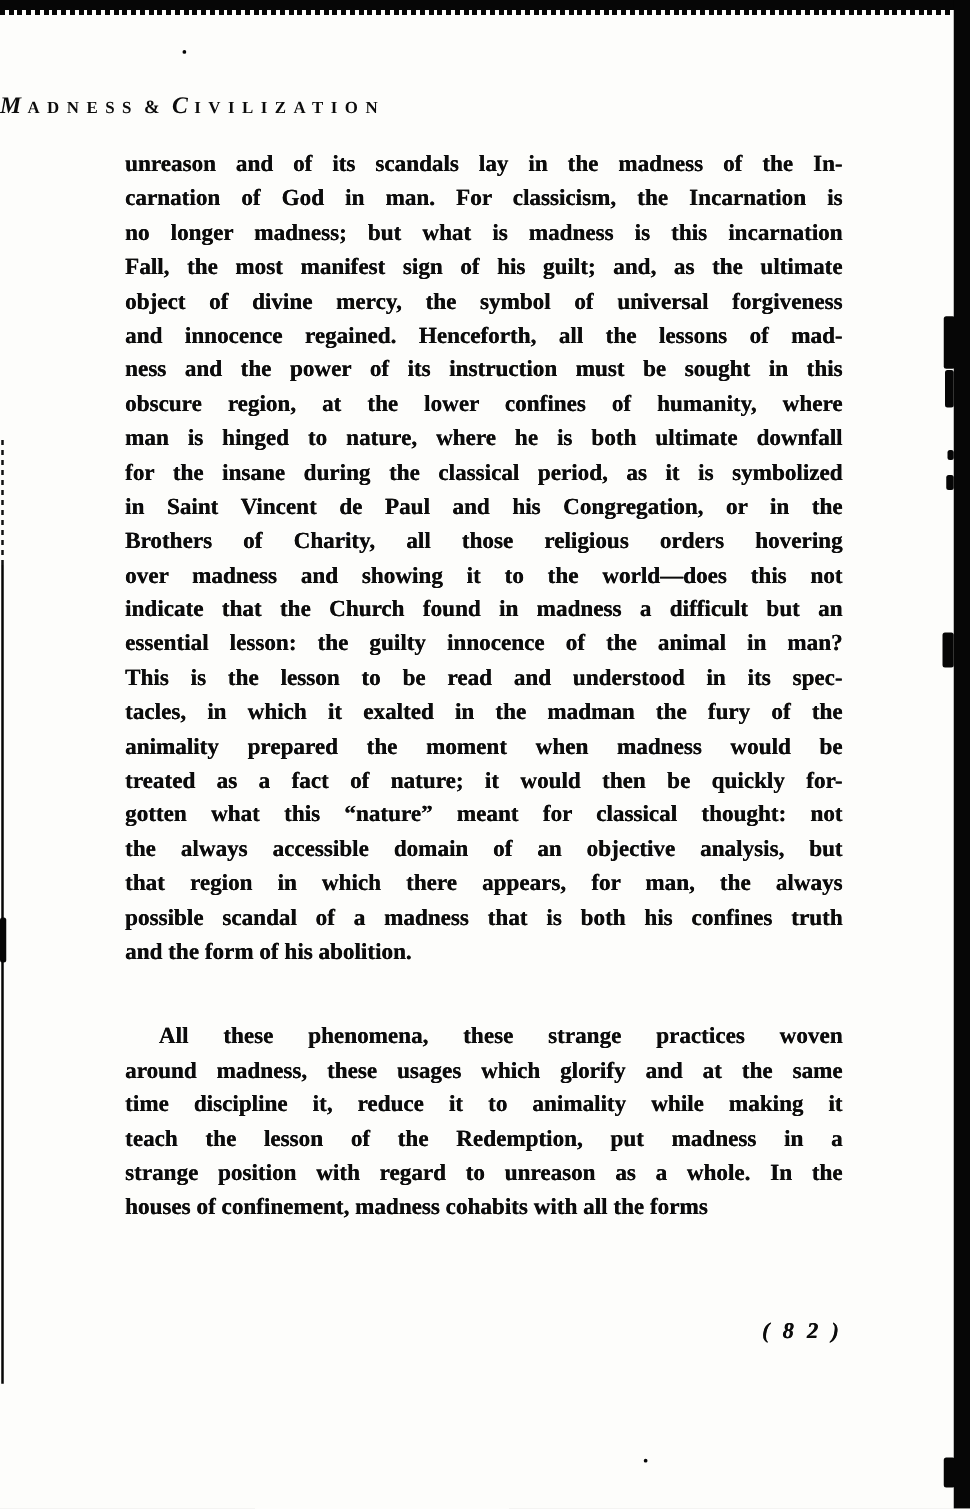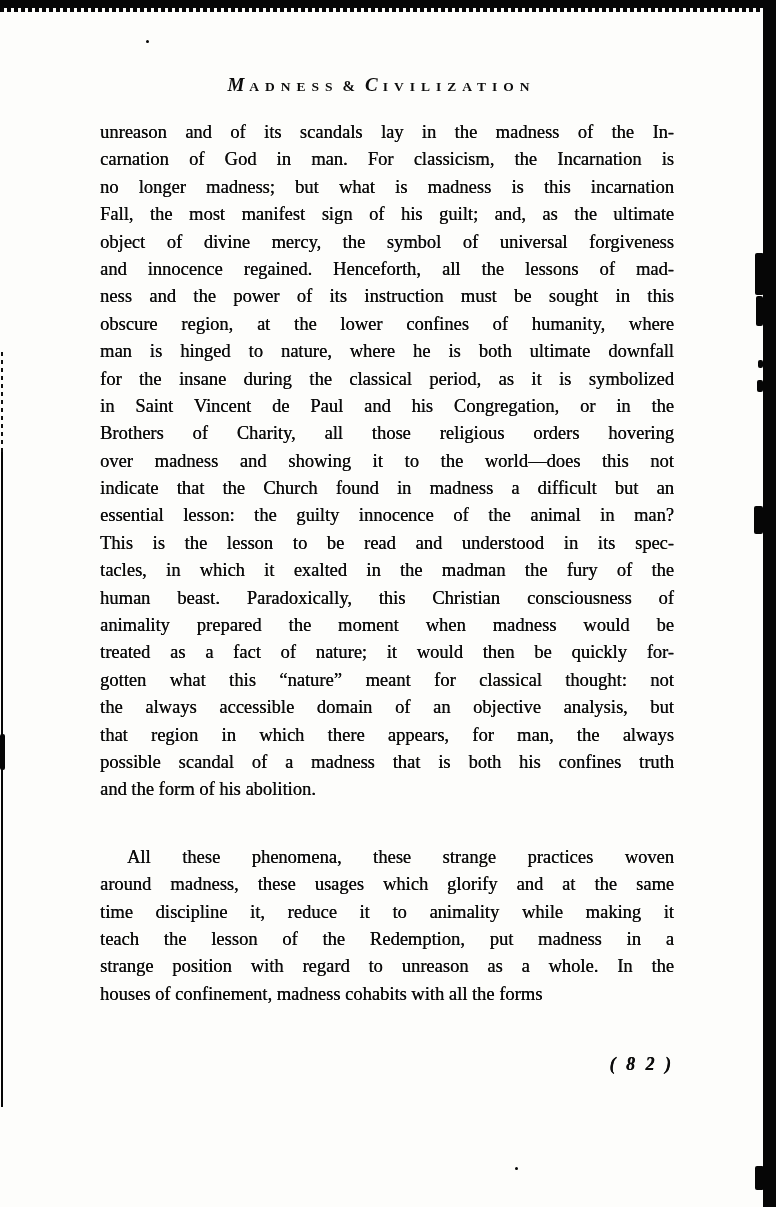--- a/index.html
+++ b/index.html
@@ -12,33 +12,33 @@
   .ink{position:absolute;background:#060606;}
   .top-bar{left:0;top:0;width:776px;height:8px;}
   .top-fringe{left:0;top:8px;width:776px;height:4px;background:repeating-linear-gradient(90deg,#060606 0 4px,transparent 4px 7px);}
   .right-bar{left:763px;top:0;width:13px;height:1207px;}
   .blob{border-radius:2px;}
   .left-dotted{left:1px;top:352px;width:2px;height:100px;background:repeating-linear-gradient(180deg,#101010 0 4px,transparent 4px 8px);}
   .left-line{left:1px;top:452px;width:2px;height:655px;}
   .speck{border-radius:50%;}
   
   .running-head{
-    position:absolute;left:0;top:74px;width:763px;text-align:center;
+    position:absolute;left:0;top:74px;width:763px;text-align:left;
     font-weight:bold;white-space:nowrap;
   }
   .hc{font-style:italic;font-size:19px;letter-spacing:5px;}
   .hs{font-size:13.5px;letter-spacing:6px;}
   .ha{font-size:15px;letter-spacing:6px;}
   
   .body-block{
     position:absolute;left:100px;top:119px;width:574px;
     font-size:18.5px;
     text-shadow:0.25px 0 0 #0c0c0c;
   }
-  .para{margin:0;}
+  .para{margin:0;font-weight:bold;}
   .para + .para{margin-top:26px;}
   .line{
     height:27.4px;line-height:27.4px;
     text-align:justify;text-align-last:justify;
     white-space:normal;overflow:visible;
   }
   .line.last{text-align-last:left;}
   .line.indent{text-indent:27px;margin-top:40px;}
   
   .folio{
@@ -85,21 +85,20 @@
         <div class="line">obscure region, at the lower confines of humanity, where</div>
         <div class="line">man is hinged to nature, where he is both ultimate downfall</div>
         <div class="line">for the insane during the classical period, as it is symbolized</div>
         <div class="line">in Saint Vincent de Paul and his Congregation, or in the</div>
         <div class="line">Brothers of Charity, all those religious orders hovering</div>
         <div class="line">over madness and showing it to the world—does this not</div>
         <div class="line">indicate that the Church found in madness a difficult but an</div>
         <div class="line">essential lesson: the guilty innocence of the animal in man?</div>
         <div class="line">This is the lesson to be read and understood in its spec-</div>
         <div class="line">tacles, in which it exalted in the madman the fury of the</div>
-        <div class="line">human beast. Paradoxically, this Christian consciousness of</div>
         <div class="line">animality prepared the moment when madness would be</div>
         <div class="line">treated as a fact of nature; it would then be quickly for-</div>
         <div class="line">gotten what this “nature” meant for classical thought: not</div>
         <div class="line">the always accessible domain of an objective analysis, but</div>
         <div class="line">that region in which there appears, for man, the always</div>
         <div class="line">possible scandal of a madness that is both his confines truth</div>
         <div class="line last">and the form of his abolition.</div>
       </div>
       <div class="para">
         <div class="line indent">All these phenomena, these strange practices woven</div>

